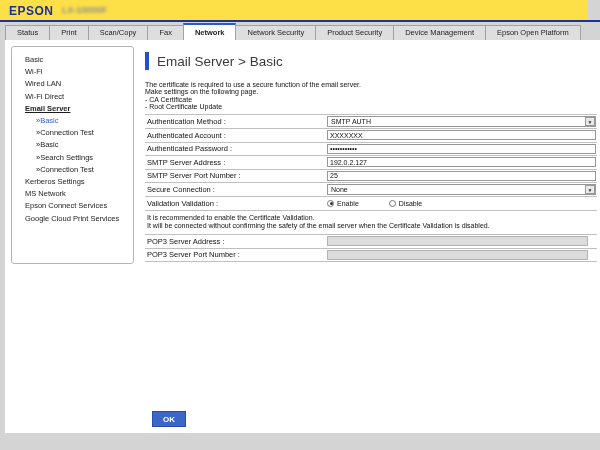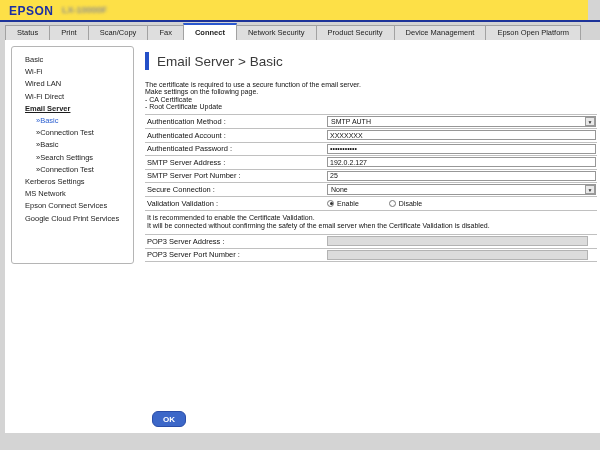--- a/index.html
+++ b/index.html
@@ -74,42 +74,42 @@
     width:7px; height:7px; border-radius:50%; border:1px solid #777; background:#fdfdfd;
     display:inline-block; margin-right:3px; position:relative; flex-shrink:0;
   }
   .radio.checked::after {
     content:''; position:absolute; left:1.5px; top:1.5px; width:3px; height:3px; border-radius:50%; background:#333;
   }
   .note { font-size:7px; line-height:8.2px; color:#111; padding:3px 0 4px 2px; border-bottom:1px solid #c0c0c0; }
 
   .ok-btn {
     position:absolute; left:147px; top:371px; width:34px; height:16px;
-    background:#3c67c8; border:1px solid #2a4da8; border-radius:6px;
+    background:#3c67c8; border:1px solid #2a4da8; border-radius:0;
     color:#ffffff; font-size:8px; font-weight:bold; font-family:"Liberation Sans", sans-serif;
     cursor:pointer; text-align:center; line-height:13px;
   }
 </style>
 </head>
 <body>
 
 <div class="page">
 
   <div class="topbar">
     <span class="logo">EPSON</span>
     <span class="model">LX-10000F</span>
   </div>
   <div class="blue-rule"></div>
 
   <div class="tabbar">
     <div class="tab">Status</div>
     <div class="tab">Print</div>
     <div class="tab">Scan/Copy</div>
     <div class="tab">Fax</div>
-    <div class="tab active">Connect</div>
+    <div class="tab active">Network</div>
     <div class="tab">Network Security</div>
     <div class="tab">Product Security</div>
     <div class="tab">Device Management</div>
     <div class="tab">Epson Open Platform</div>
   </div>
 
   <div class="card">
 
     <div class="sidebar">
       <div class="side-item">Basic</div>

